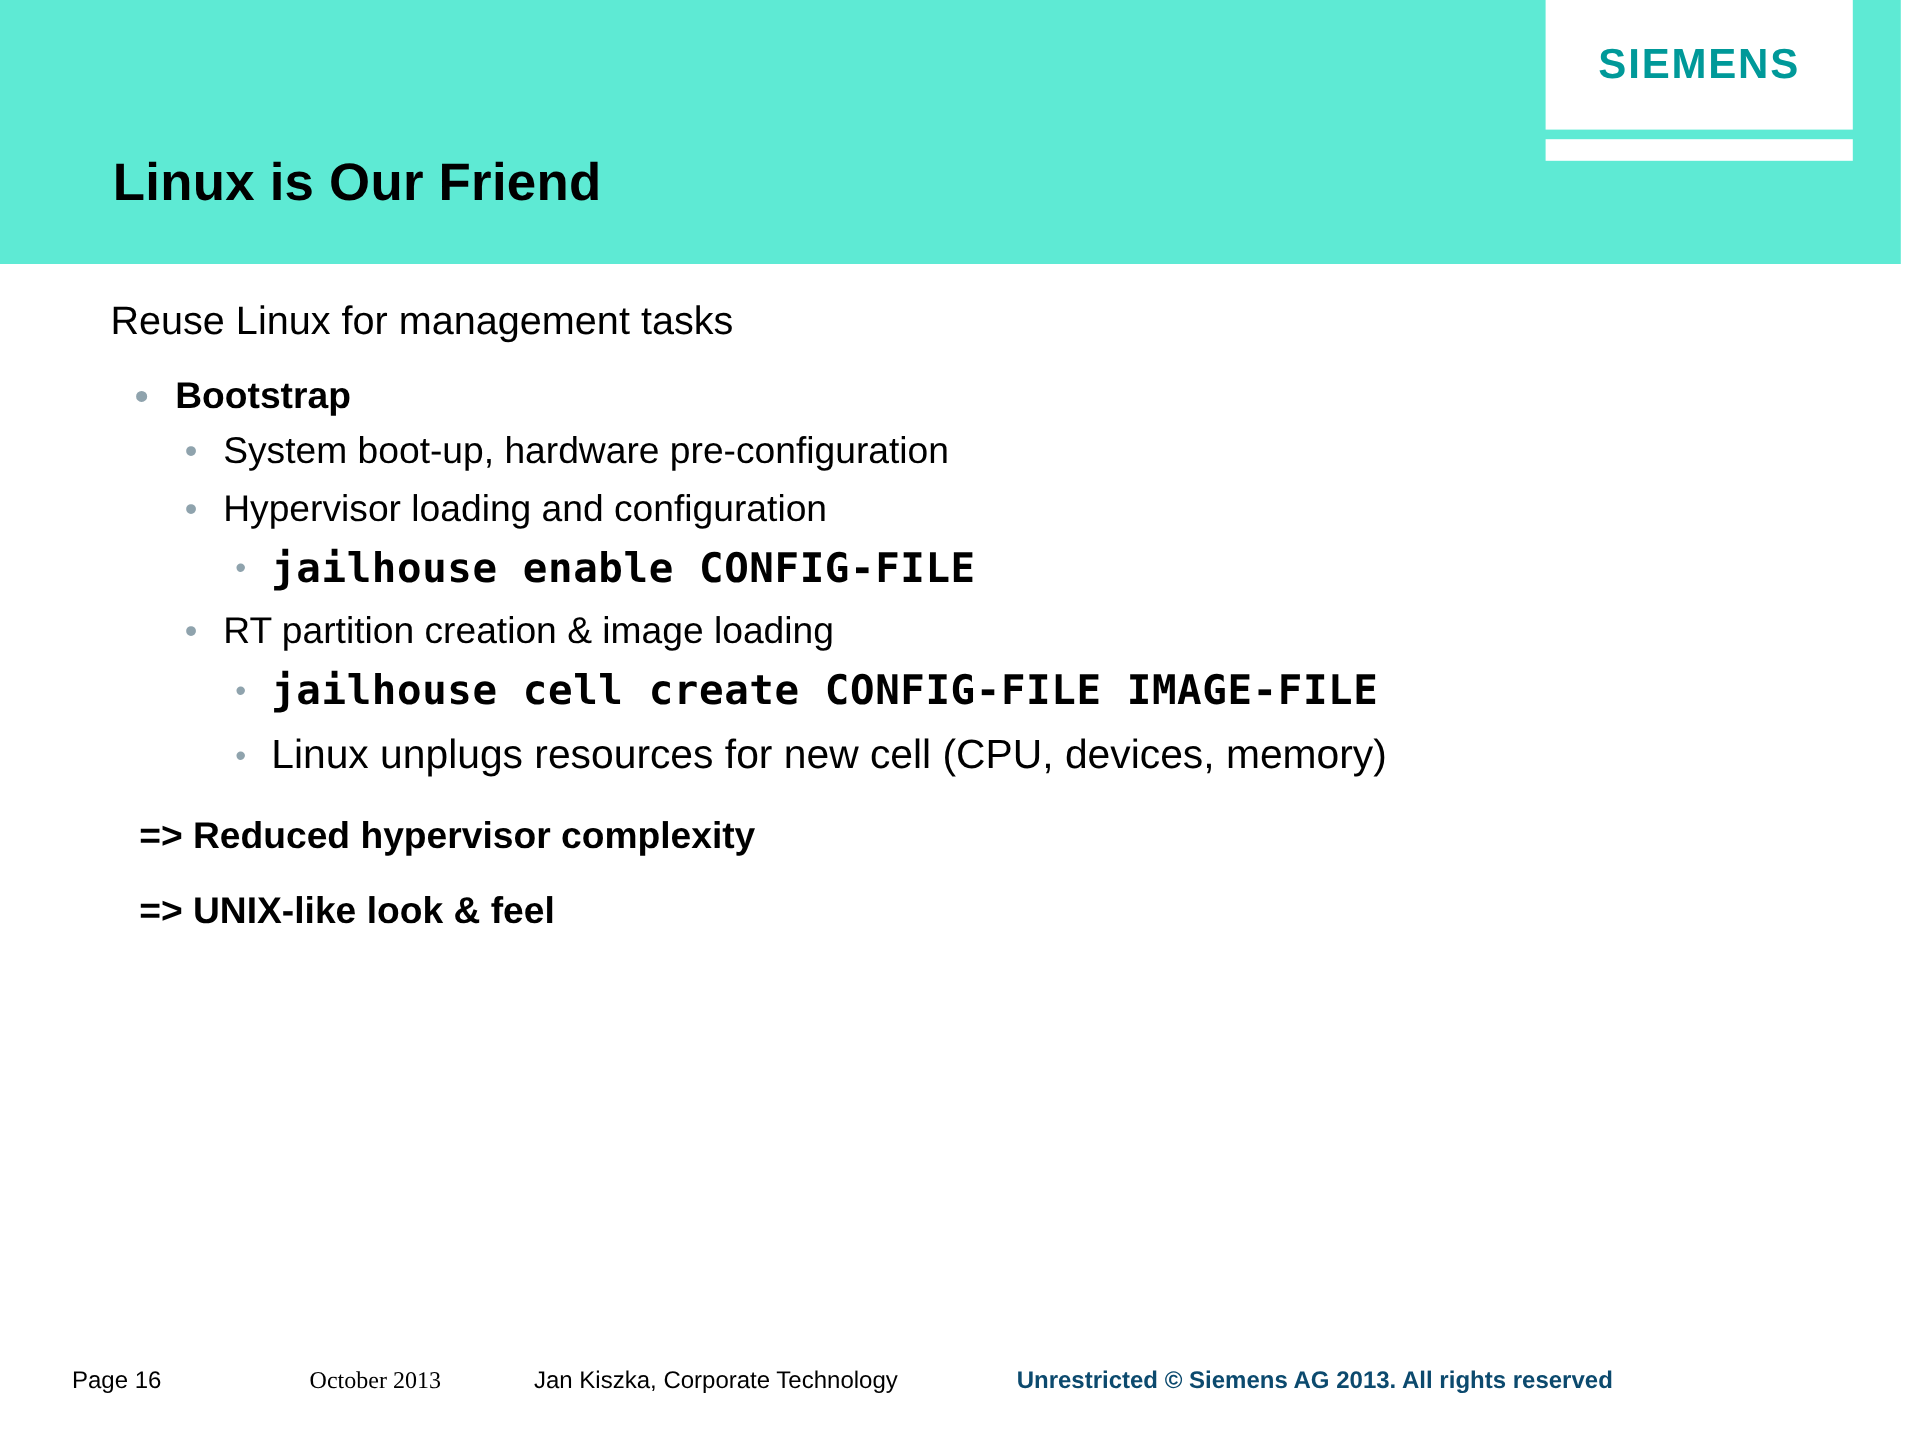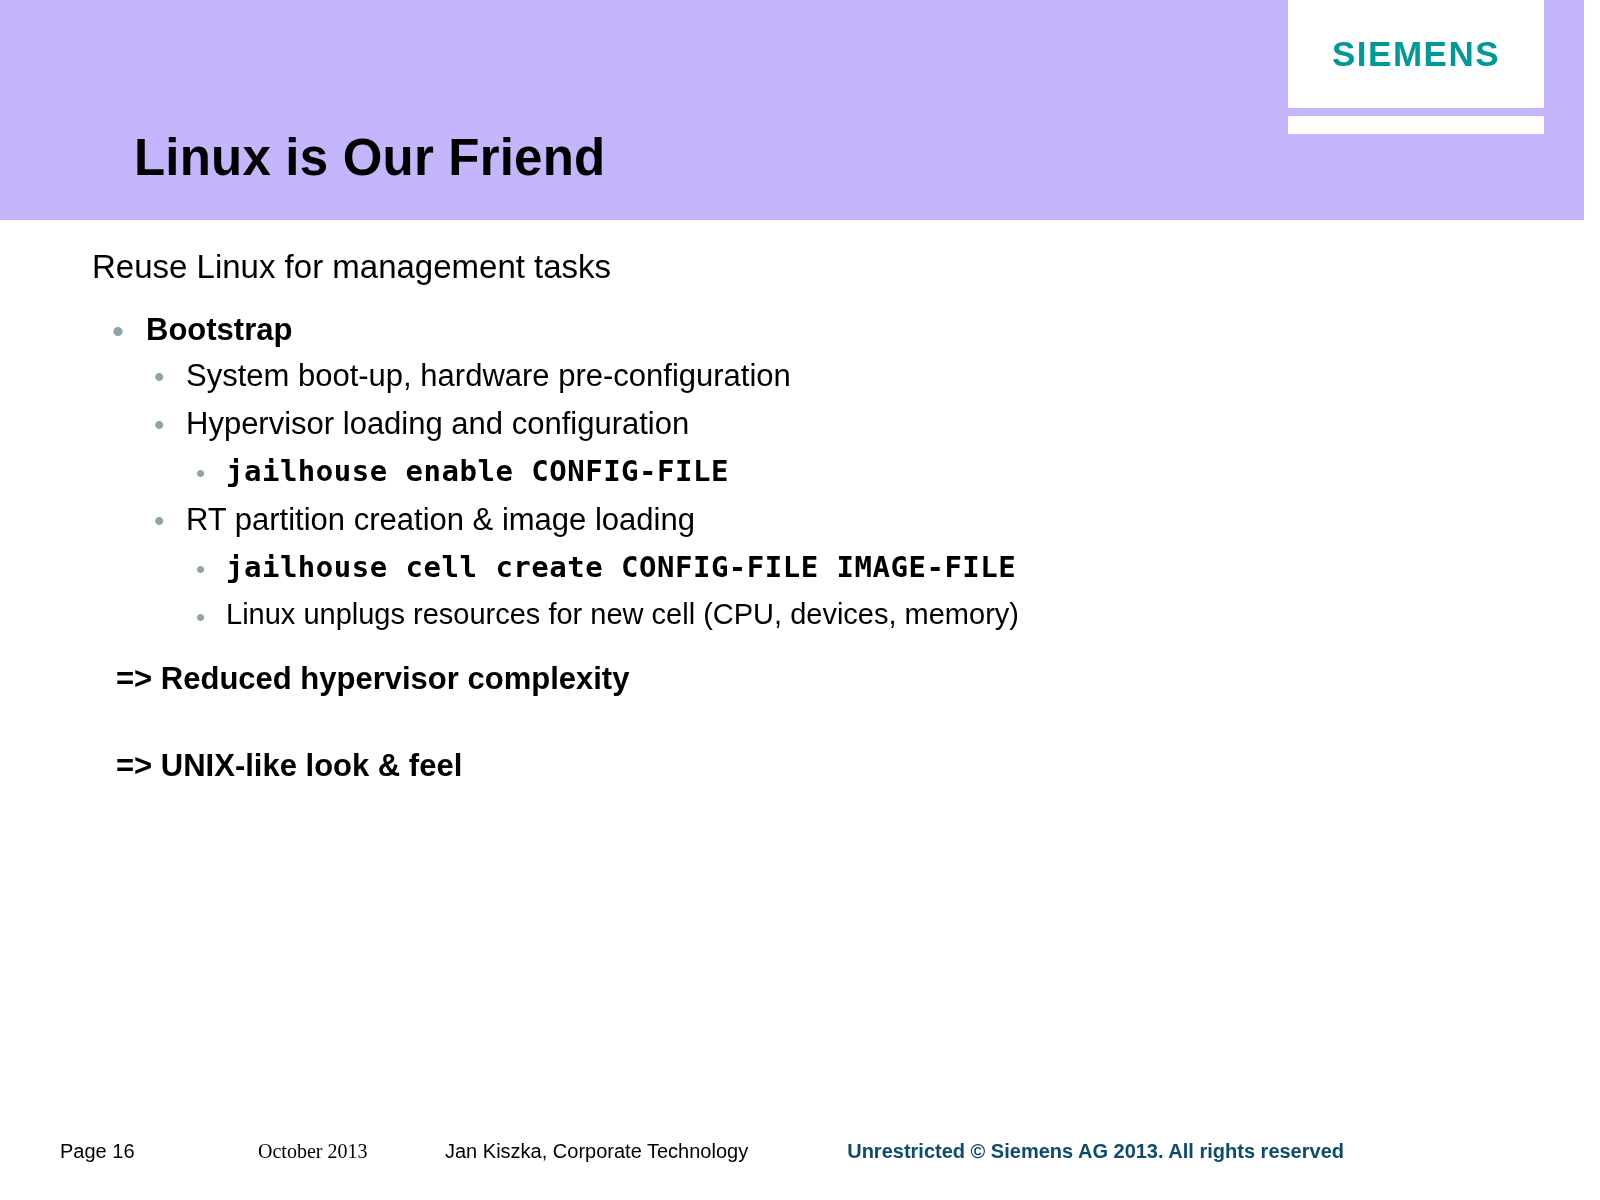--- a/index.html
+++ b/index.html
@@ -15,21 +15,21 @@
     position: relative;
   }
 
   
   .header-band {
     position: absolute;
     left: 0;
     top: 0;
     width: 1584px;
     height: 220px;
-    background: #c4b5fd;
+    background: #5eead4;
   }
   .logo-box {
     position: absolute;
     left: 1288px;
     top: 0;
     width: 256px;
     height: 108px;
     background: #ffffff;
     display: flex;
     align-items: center;
@@ -47,25 +47,24 @@
     left: 1288px;
     top: 116px;
     width: 256px;
     height: 18px;
     background: #ffffff;
   }
   .slide-title {
     position: absolute;
     left: 94px;
     top: 128px;
-    font-size: 51px;
+    font-size: 44px;
     font-weight: bold;
     color: #000000;
     letter-spacing: 0.2px;
-    margin-left: 40px;
   }
 
   
   .subtitle {
     position: absolute;
     left: 92px;
     top: 248px;
     font-size: 33px;
     color: #000000;
   }
@@ -124,38 +123,38 @@
   .lvl3 {
     margin-left: 104px;
     margin-bottom: 14px;
   }
   .lvl3 .bullet-dot {
     font-size: 26px;
     width: 30px;
     padding-top: 6px;
   }
   .lvl3 .bullet-text {
-    font-size: 29px;
+    font-size: 34px;
   }
   .mono {
     font-family: "DejaVu Sans Mono", "Liberation Mono", monospace;
     font-weight: bold;
     font-size: 29px;
     letter-spacing: 0.5px;
   }
 
   .conclusion {
     margin-left: 24px;
     margin-top: 30px;
     font-size: 31px;
     font-weight: bold;
     color: #000000;
   }
   .conclusion.second {
-    margin-top: 51px;
+    margin-top: 26px;
   }
 
   
   .footer {
     position: absolute;
     left: 0;
     top: 1140px;
     width: 1400px;
     height: 40px;
     font-size: 20px;

